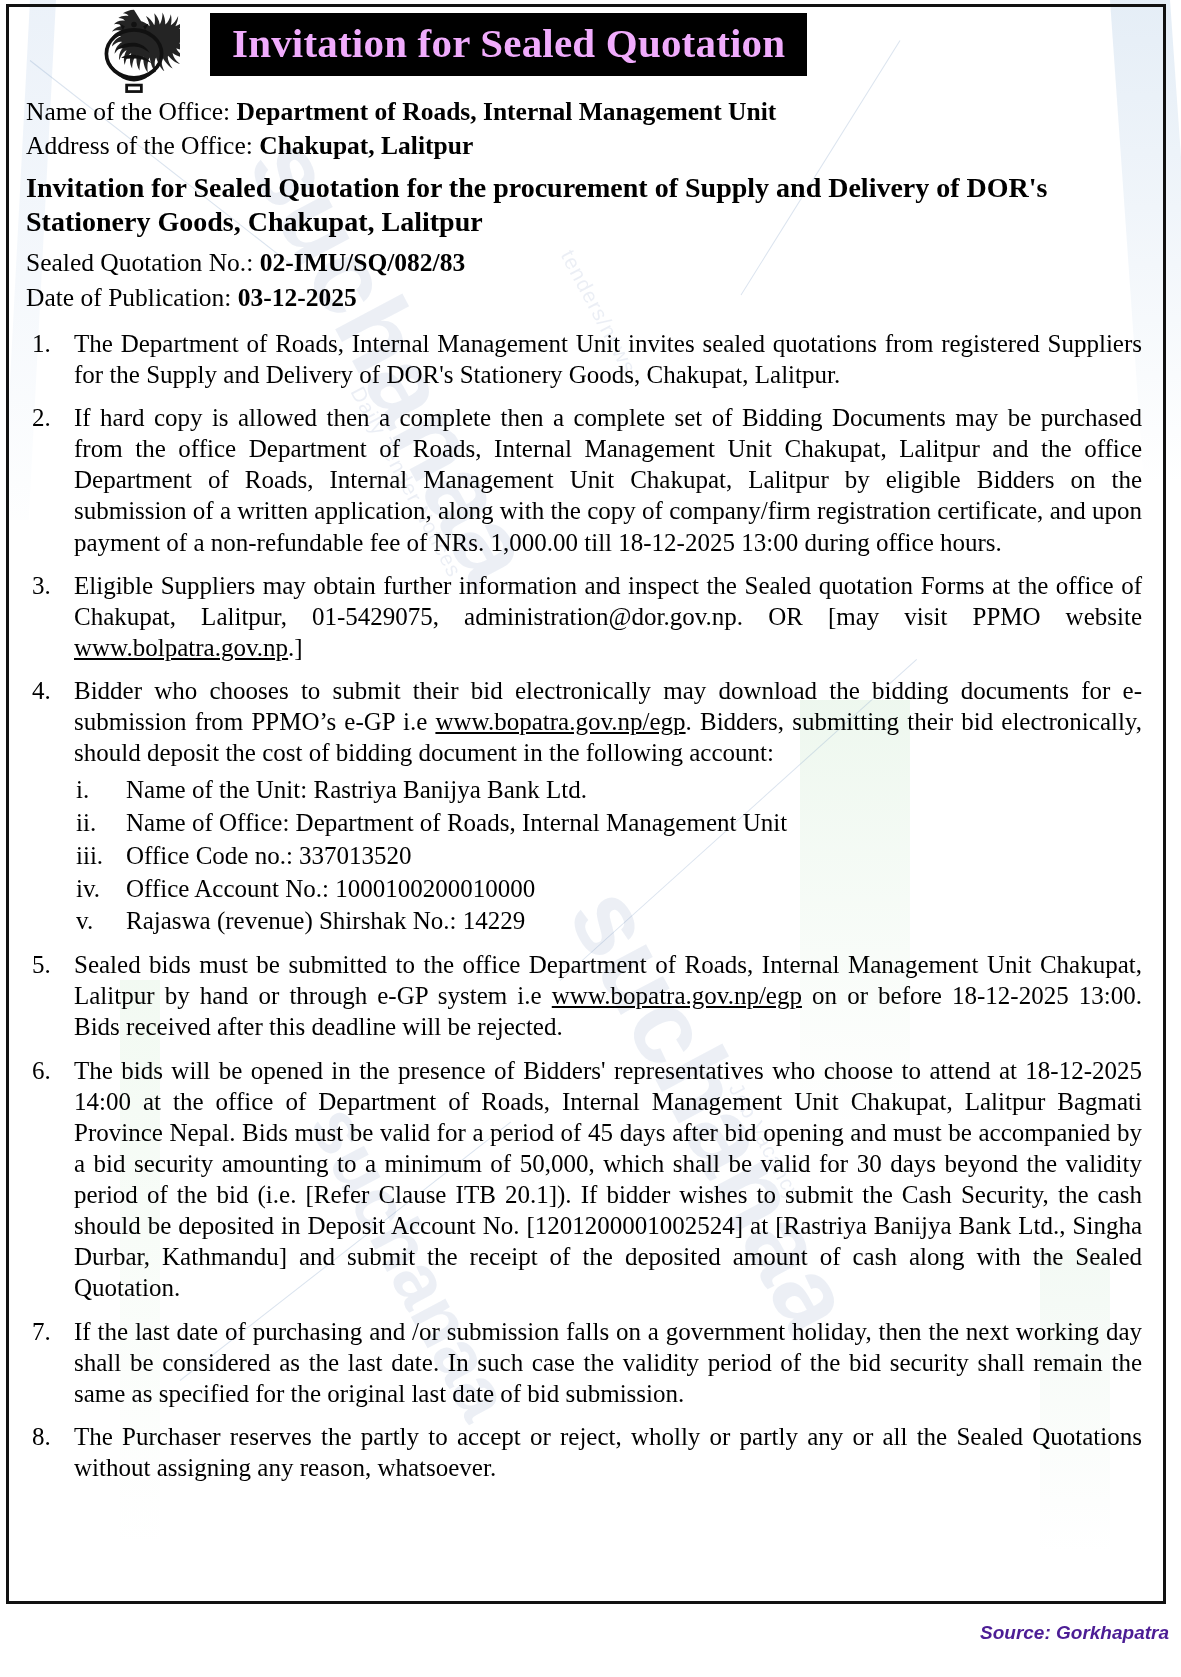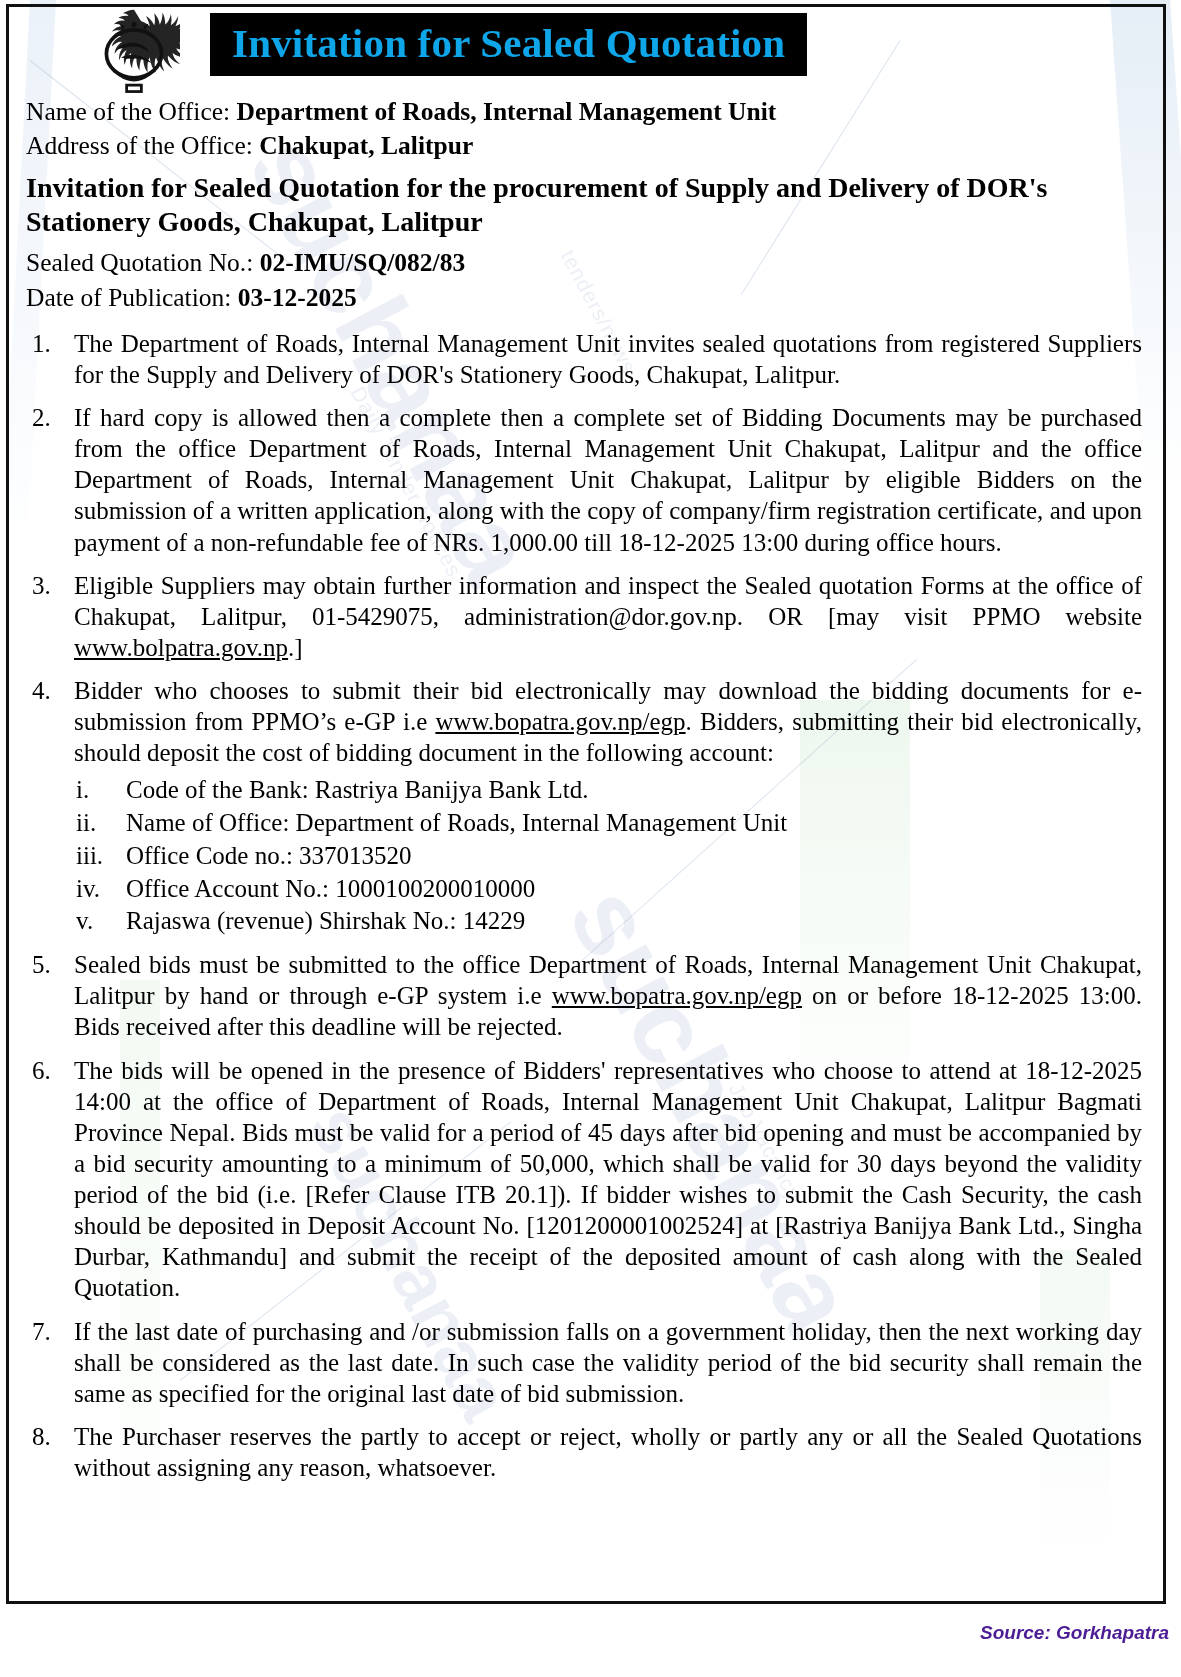--- a/index.html
+++ b/index.html
@@ -102,21 +102,21 @@
     width: 92px;
     height: 92px;
     margin-left: 82px;
     margin-top: 2px;
     flex: 0 0 auto;
   }
   #title-banner {
     margin-left: 30px;
     margin-top: 9px;
     background: #000000;
-    color: #0ea5e9;
+    color: #f0abfc;
     font-family: "Liberation Serif", "DejaVu Serif", serif;
     font-weight: bold;
     font-size: 41px;
     line-height: 1.0;
     letter-spacing: 0.2px;
     padding: 10px 22px 12px 22px;
     white-space: nowrap;
   }
 
   
@@ -290,21 +290,21 @@
     </li>
 
     <li>
       <span>Eligible Suppliers may obtain further information and inspect the Sealed quotation Forms at the office of Chakupat, Lalitpur, 01-5429075, administration@dor.gov.np. OR [may visit PPMO website </span><span class="ul-link">www.bolpatra.gov.np</span><span>.]</span>
     </li>
 
     <li>
       <span>Bidder who chooses to submit their bid electronically may download the bidding documents for e-submission from PPMO’s e-GP i.e </span><span class="ul-link">www.bopatra.gov.np/egp</span><span>. Bidders, submitting their bid electronically, should deposit the cost of bidding document in the following account:</span>
 
       <ol class="roman">
-        <li>Code of the Bank: Rastriya Banijya Bank Ltd.</li>
+        <li>Name of the Unit: Rastriya Banijya Bank Ltd.</li>
         <li>Name of Office: Department of Roads, Internal Management Unit</li>
         <li>Office Code no.: 337013520</li>
         <li>Office Account No.: 1000100200010000</li>
         <li>Rajaswa (revenue) Shirshak No.: 14229</li>
       </ol>
     </li>
 
     <li>
       <span>Sealed bids must be submitted to the office Department of Roads, Internal Management Unit Chakupat, Lalitpur by hand or through e-GP system i.e </span><span class="ul-link">www.bopatra.gov.np/egp</span><span> on or before 18-12-2025 13:00. Bids received after this deadline will be rejected.</span>
     </li>

